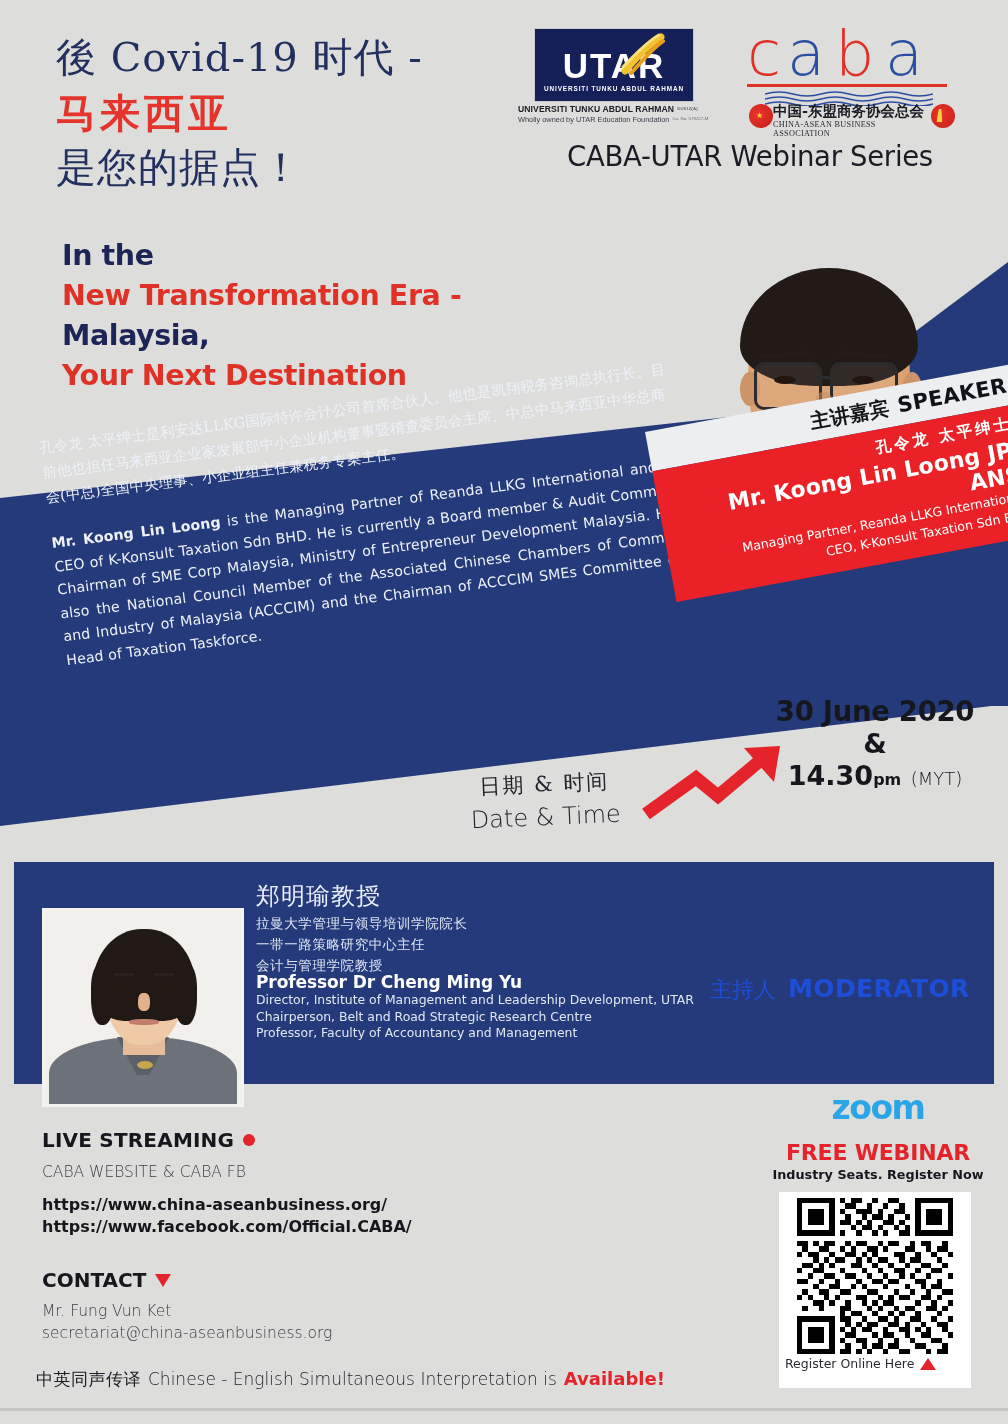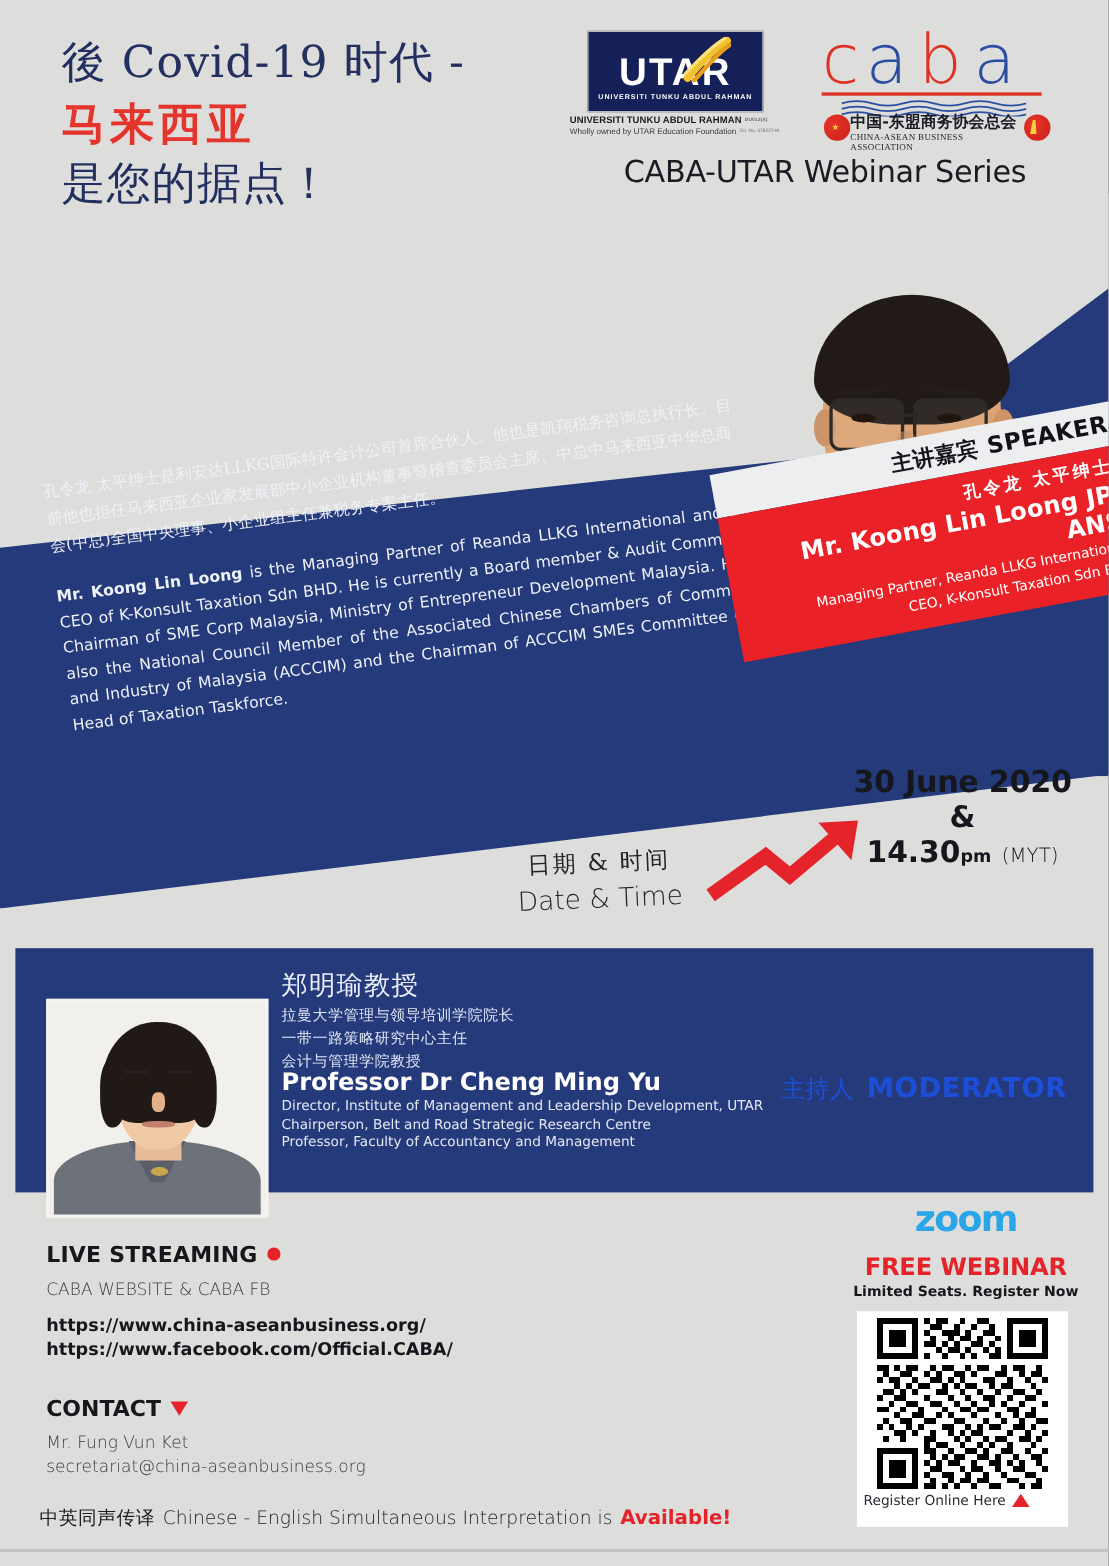--- a/index.html
+++ b/index.html
@@ -137,21 +137,21 @@
   .mp-eye{position:absolute;top:72px;width:18px;height:6px;background:#241812;border-radius:50%;}
   .mp-eye.l{left:70px;} .mp-eye.r{left:110px;}
   .mp-nose{position:absolute;left:93px;top:82px;width:12px;height:18px;background:#e2b18c;border-radius:40%;}
   .mp-mouth{position:absolute;left:84px;top:108px;width:30px;height:6px;background:#c27f6e;border-radius:40%;}
   .mp-neckl{position:absolute;left:92px;top:150px;width:16px;height:8px;background:#c8a64e;border-radius:50%;}
 
   #mod-cn{position:absolute;left:256px;top:880px;width:420px;color:#eaeefa;}
   #mod-cn .name{font-family:"DejaVu Serif",serif;font-size:24px;letter-spacing:1px;}
   #mod-cn .ln{font-family:"DejaVu Serif",serif;font-size:13.5px;line-height:19px;margin-top:2px;letter-spacing:.6px;color:#dfe5f5;}
   #mod-en{position:absolute;left:256px;top:972px;width:470px;color:#fff;}
-  #mod-en .name{font-family:"DejaVu Sans",sans-serif;font-size:22px;font-weight:bold;letter-spacing:-.1px;}
+  #mod-en .name{font-family:"DejaVu Sans",sans-serif;font-size:17px;font-weight:bold;letter-spacing:-.1px;}
   #mod-en .ln{font-family:"DejaVu Sans",sans-serif;font-size:12.4px;line-height:16.5px;color:#e3e7f3;}
   #mod-label{position:absolute;left:710px;top:974px;display:flex;align-items:baseline;gap:12px;color:#1d4ed8;}
   #mod-label .cn{font-family:"DejaVu Serif",serif;font-size:22px;}
   #mod-label .en{font-family:"DejaVu Sans",sans-serif;font-size:25px;font-weight:bold;letter-spacing:.4px;}
 
   
   #live{position:absolute;left:42px;top:1128px;width:460px;}
   #live .hd{font-family:"DejaVu Sans",sans-serif;font-size:20px;font-weight:bold;color:#16171d;letter-spacing:.2px;
     display:flex;align-items:center;gap:9px;}
   #live .dot{width:12px;height:12px;border-radius:50%;background:#e4232a;display:inline-block;}
@@ -229,20 +229,26 @@
         <span class="sheaf"></span>
       </div>
     <div id="caba-cn">
       <div class="cn">中国-东盟商务协会总会</div>
       <div class="en">CHINA-ASEAN BUSINESS ASSOCIATION</div>
     </div>
   </div>
 
   <div id="series-title">CABA-UTAR Webinar Series</div>
 
+  <div id="en-title">
+    <div class="t navy">In the</div>
+    <div class="t red">New Transformation Era -</div>
+    <div class="t navy">Malaysia,</div>
+    <div class="t red">Your Next Destination</div>
+  </div>
 
   <div id="speaker-photo">
     <div class="sp-bg"></div>
     <div id="sp-wedge"></div>
     <div class="sp-suit"></div>
       <div class="sp-shirt"></div>
       <div class="sp-tie"></div>
     <div class="sp-neck"></div>
     <div class="sp-head"></div>
       <div class="sp-hair"></div>
@@ -356,21 +362,21 @@
       </div>
     <div class="ln">
         <div>Mr. Fung Vun Ket</div>
         <div>secretariat@china-aseanbusiness.org</div>
       </div>
   </div>
 
   <div id="zoom-logo">zoom</div>
   <div id="free-web">
     <div class="hd">FREE WEBINAR</div>
-    <div class="sub">Limited Seats. Register Now</div>
+    <div class="sub">Industry Seats. Register Now</div>
   </div>
   <div id="qr-box">
     <svg id="qr" viewBox="0 0 29 29" shape-rendering="crispEdges">
       <rect width="29" height="29" fill="#fff"></rect>
       <g fill="#000">
         <rect x="0" y="0" width="7" height="1"></rect>
           <rect x="0" y="6" width="7" height="1"></rect>
         <rect x="0" y="0" width="1" height="7"></rect>
           <rect x="6" y="0" width="1" height="7"></rect>
         <rect x="2" y="2" width="3" height="3"></rect>

